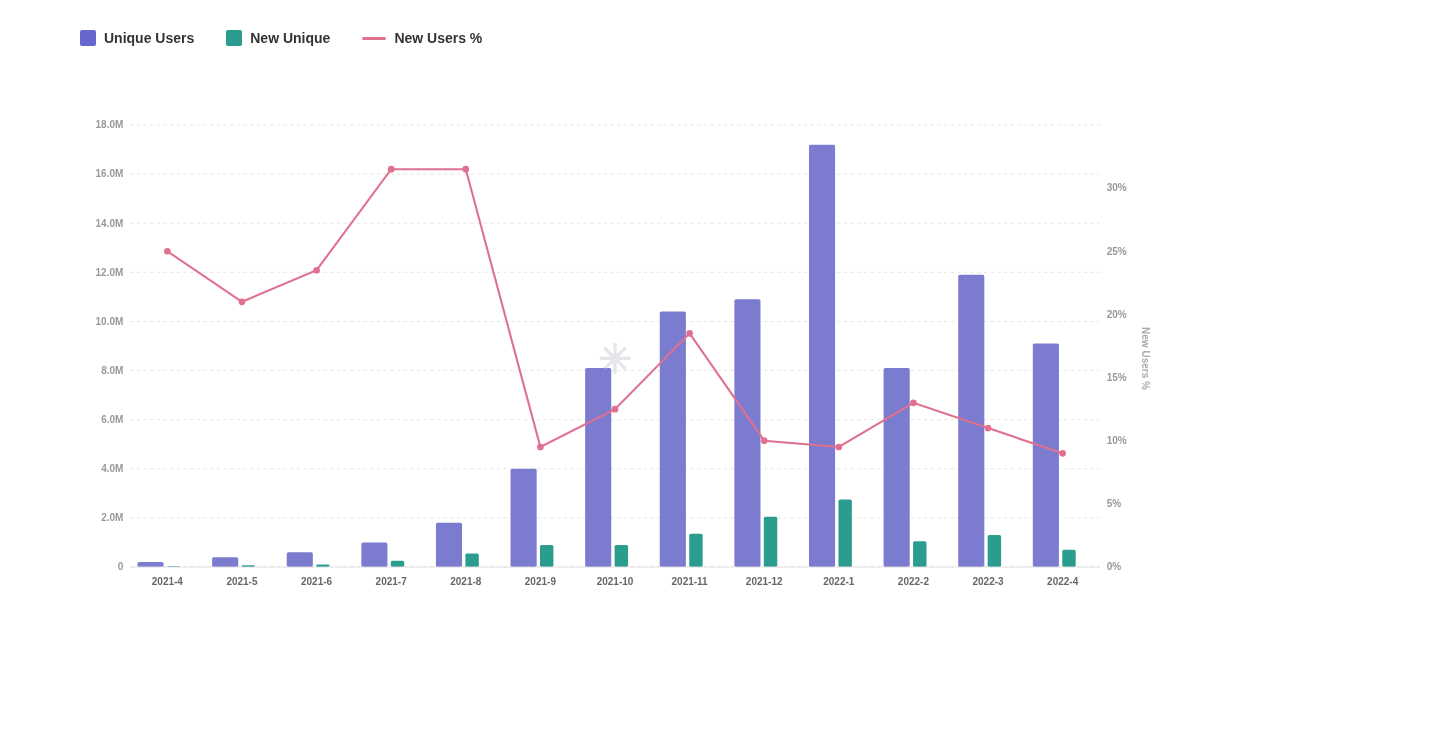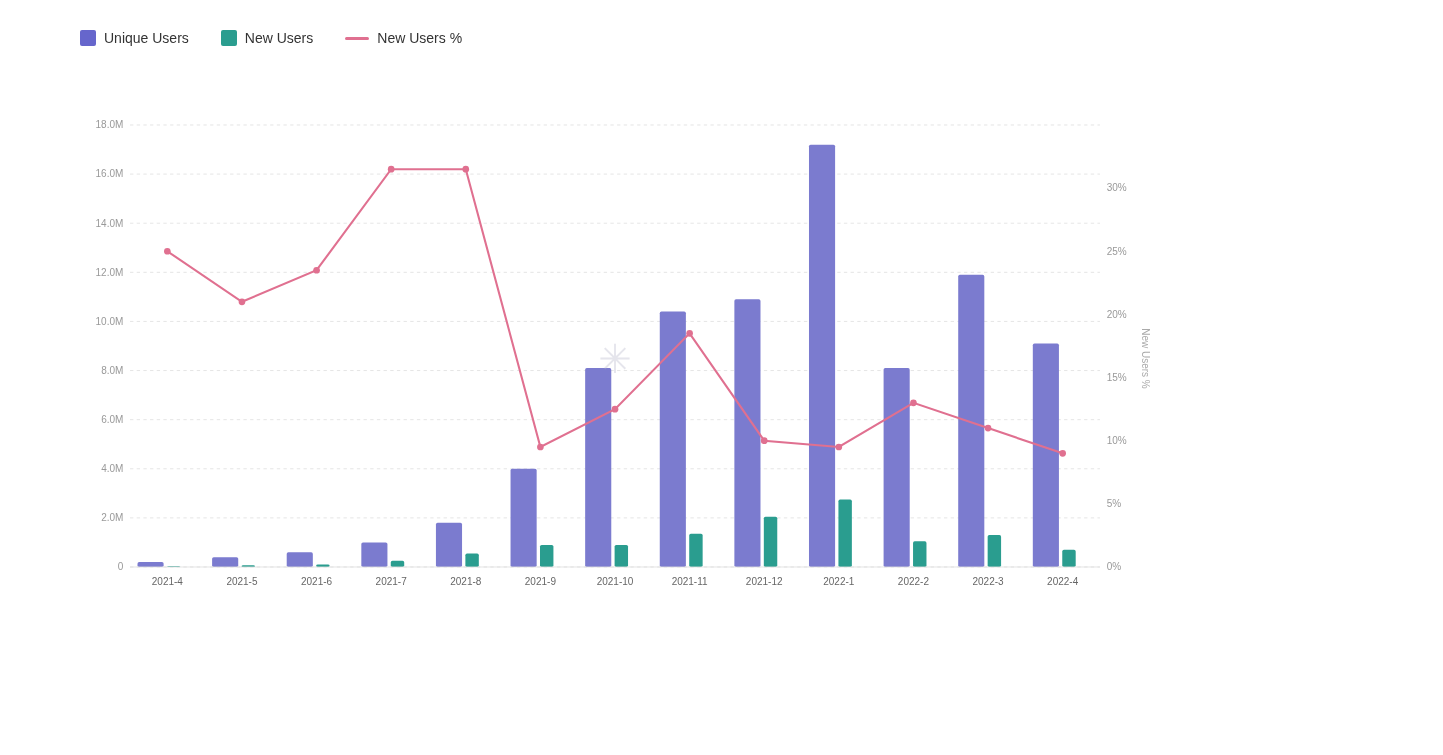--- a/index.html
+++ b/index.html
@@ -8,20 +8,21 @@
       height: 755px;
       background: #fff;
       font-family: -apple-system, BlinkMacSystemFont, 'Segoe UI', sans-serif;
       overflow: hidden;
     }
     .chart-container {
       width: 1230px;
       height: 755px;
       position: relative;
       padding: 30px 80px 80px 80px;
+      font-weight: bold;
     }
     .legend {
       display: flex;
       gap: 32px;
       margin-bottom: 20px;
       align-items: center;
     }
     .legend-item {
       display: flex;
       align-items: center;
@@ -75,21 +76,21 @@
 <body>
 
 <div class="chart-container">
   <div class="legend">
     <div class="legend-item">
       <div class="legend-swatch unique"></div>
       <span>Unique Users</span>
     </div>
     <div class="legend-item">
       <div class="legend-swatch new-users"></div>
-      <span>New Users</span>
+      <span>New Unique</span>
     </div>
     <div class="legend-item">
       <div class="legend-swatch new-pct"></div>
       <span>New Users %</span>
     </div>
   </div>
 
   <div class="chart-area">
     <div class="watermark">
       <span class="watermark-icon">✳</span>

